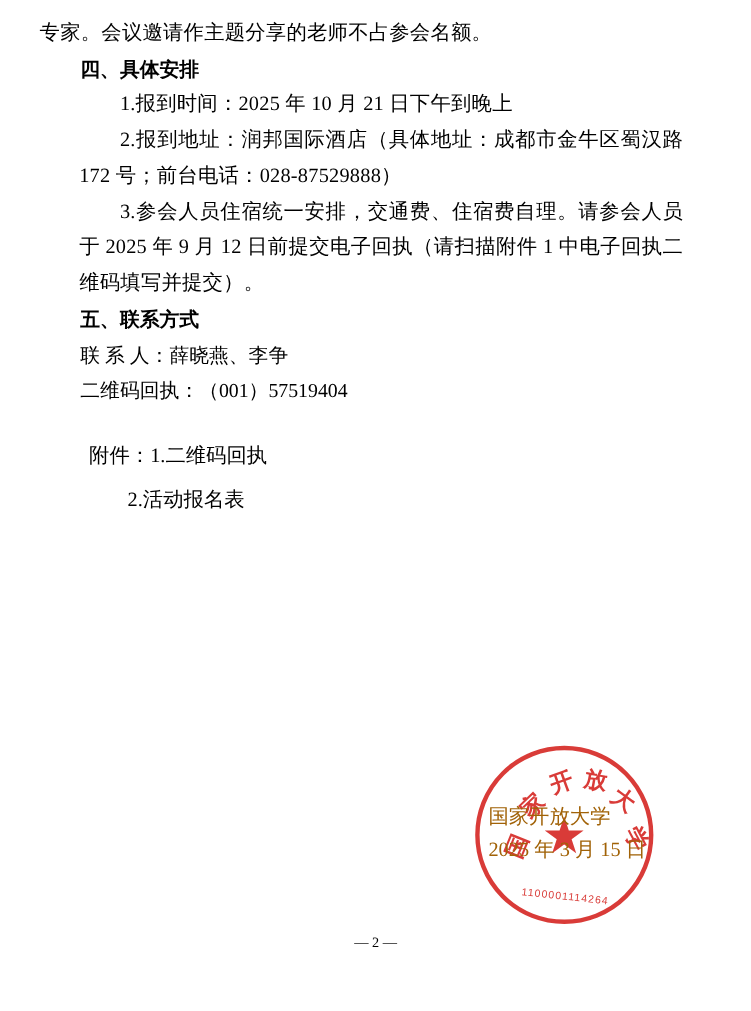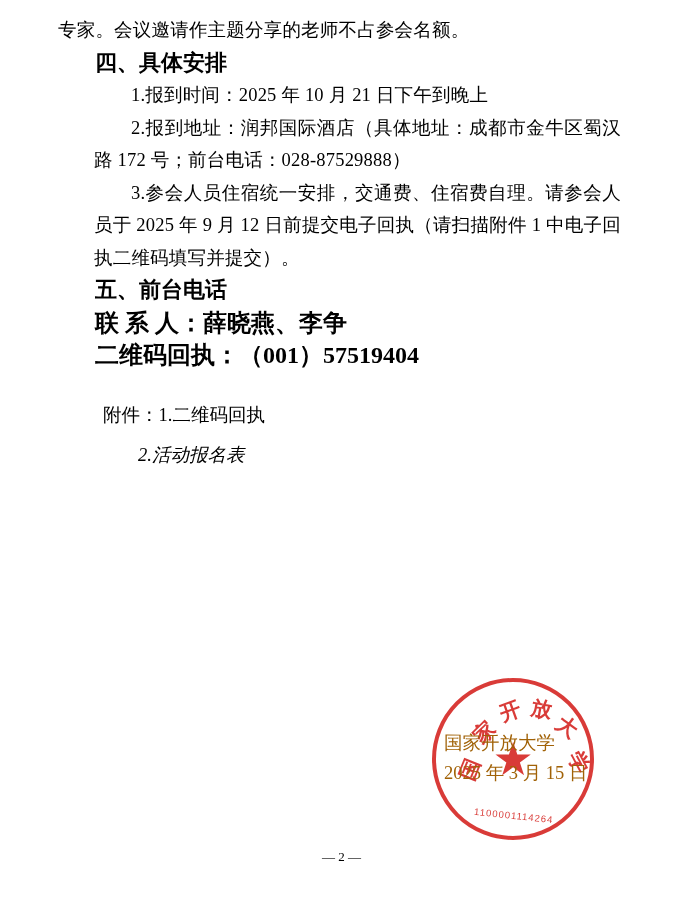--- a/index.html
+++ b/index.html
@@ -13,59 +13,57 @@
     position: relative;
     font-family: "Liberation Serif", "DejaVu Serif", serif;
     color: #000000;
     overflow: hidden;
   }
   .page {
     position: relative;
     width: 683px;
     height: 879px;
     box-sizing: border-box;
-    padding: 14px 62px 0 58px;
+    padding: 14px 62px 0 36px;
   }
   .para {
     font-size: 18.5px;
     line-height: 32.5px;
     text-align: justify;
     text-justify: inter-ideograph;
     margin: 0 0 0 0;
     letter-spacing: 0.2px;
   }
   .indent {
     text-indent: 37px;
     margin-left: 36px;
   }
   .heading {
-    font-size: 22px;
+    font-size: 18px;
     line-height: 32.5px;
     font-weight: bold;
     text-indent: 37px;
     margin: 0;
     font-family: "Liberation Sans", sans-serif;
   }
   .spacer-md { height: 20px; }
   .contact-line {
-    font-size: 24px;
+    font-size: 18px;
     line-height: 32px;
     text-indent: 37px;
     margin: 0;
-    font-weight: bold;
   }
   .attach-line {
     font-size: 18.5px;
     line-height: 32px;
     text-indent: 37px;
     margin: 8px;
   }
   .attach-line.sub {
     text-indent: 72px;
-    font-style: italic;
   }
   
   .seal {
     position: absolute;
     left: 432px;
     top: 678px;
     width: 162px;
     height: 162px;
     border: 4px solid #d4211d;
     border-radius: 50%;
@@ -142,21 +140,21 @@
 
   <h2 class="heading">四、具体安排</h2>
 
   <p class="para indent">1.报到时间：2025 年 10 月 21 日下午到晚上</p>
 
   <p class="para indent">2.报到地址：润邦国际酒店（具体地址：成都市金牛区蜀汉路 172 号；前台电话：028-87529888）</p>
 
   <p class="para indent">3.参会人员住宿统一安排，交通费、住宿费自理。请参会人员于 2025 年 9 月 12 日前提交电子回执（请扫描附件 1 中电子回执二维码填写并提交）。</p>
 
 
-  <h2 class="heading">五、前台电话</h2>
+  <h2 class="heading">五、联系方式</h2>
 
   <p class="contact-line"><span>联 系 人：</span><span>薛晓燕、李争</span></p>
 
   <p class="contact-line"><span>二维码回执：</span><span>（001）57519404</span></p>
 
 
   <div class="spacer-md"></div>
 
   <p class="attach-line"><span>附件：</span><span>1.二维码回执</span></p>
 

